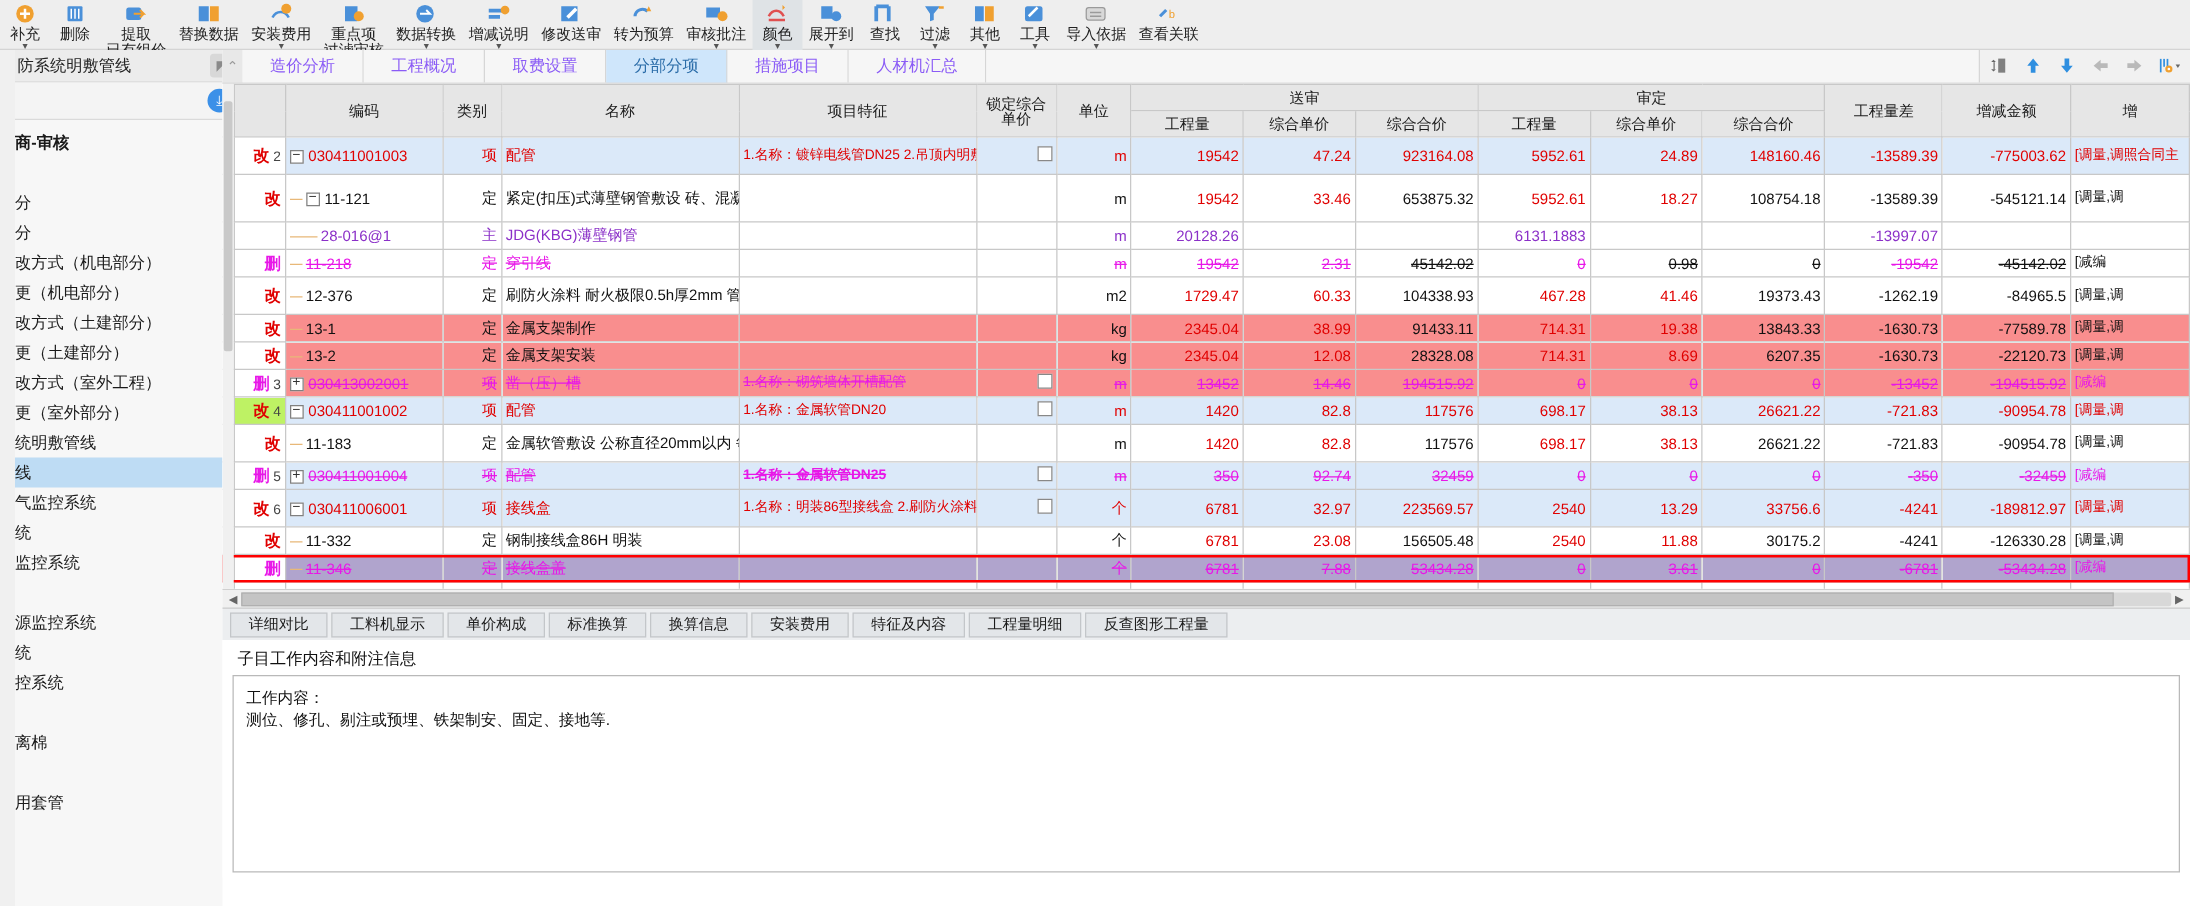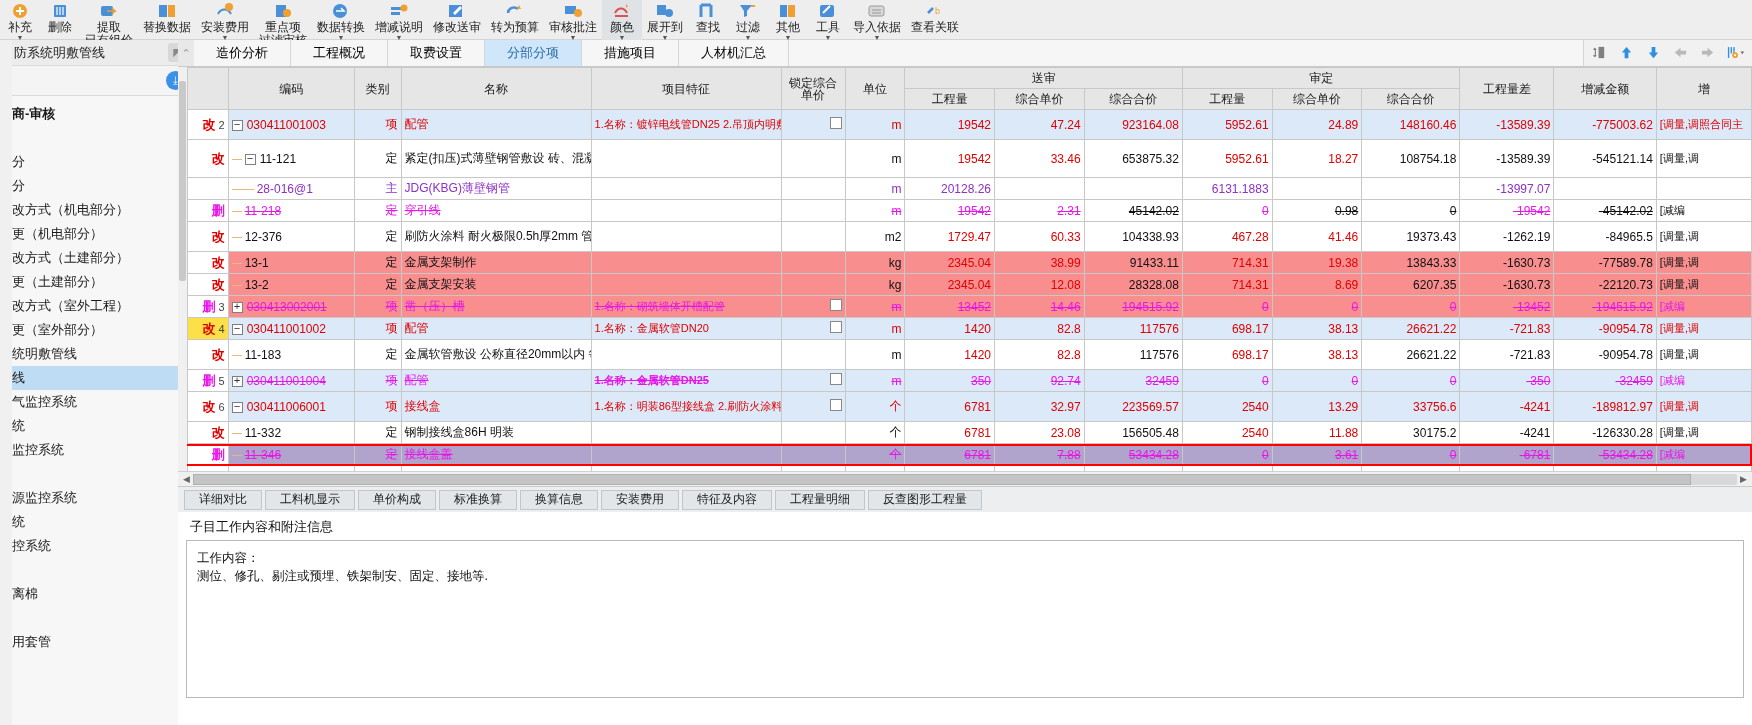--- a/index.html
+++ b/index.html
@@ -93,21 +93,21 @@
   .tabrow {
     height: 27px; background: #f1f1f1; border-bottom: 1px solid #c9c9c9;
     display: flex; align-items: stretch; position: relative;
   }
   .tab-collapse {
     width: 16px; display:flex; align-items:center; justify-content:center;
     color: #9a9a9a; font-size: 11px; background: #e8e8e8;
   }
   .tab {
     padding: 0 22px; display: flex; align-items: center;
-    font-size: 13px; color: #000000; border-right: 1px solid #d6d6d6;
+    font-size: 13px; color: #8b5cf6; border-right: 1px solid #d6d6d6;
     background: #f6f6f6; white-space: nowrap; cursor: default;
   }
   .tab.active { background: #cfe6fb; color: #2a6ca8; }
   .tabrow .spacer { flex: 1; border-right: 1px solid #d6d6d6; background:#f6f6f6;}
   .tabtools { display:flex; align-items:center; gap: 10px; padding: 0 8px; background:#f1f1f1;}
   .tt { width: 17px; height: 17px; }
 
   
   .tblwrap { position: relative; height: 404px; width: 1574px; overflow: hidden; background: #fff; }
   table.grid { border-collapse: collapse; table-layout: fixed; width: 1574px; }
@@ -636,21 +636,21 @@
               <td class="r magenta strike">194515.92</td>
               <td class="r magenta strike">0</td>
               <td class="r magenta strike">0</td>
               <td class="r magenta strike">0</td>
               <td class="r magenta strike">-13452</td>
               <td class="r magenta strike">-194515.92</td>
               <td class="l wrap magenta" style="font-size: 11px;">[减编</td>
             </tr>
             <tr class="row  sel-blue">
               <td style="background: rgb(240, 240, 240); border-left: none; border-right: 1px solid rgb(200, 200, 200);"></td>
-              <td class="c" style="background: #fde047;"><span class="flag red">改</span><span class="flagnum">4</span></td>
+              <td class="c" style="background: #bef264;"><span class="flag red">改</span><span class="flagnum">4</span></td>
               <td class="l"><span class="treebox">−</span><span class="red">030411001002</span></td>
               <td class="c red">项</td>
               <td class="l wrap red">配管</td>
               <td class="l wrap red" style="font-size: 11px;">1.名称：金属软管DN20</td>
               <td class="c"><span class="chk"></span></td>
               <td class="c red">m</td>
               <td class="r red">1420</td>
               <td class="r red">82.8</td>
               <td class="r red">117576</td>
               <td class="r red">698.17</td>

